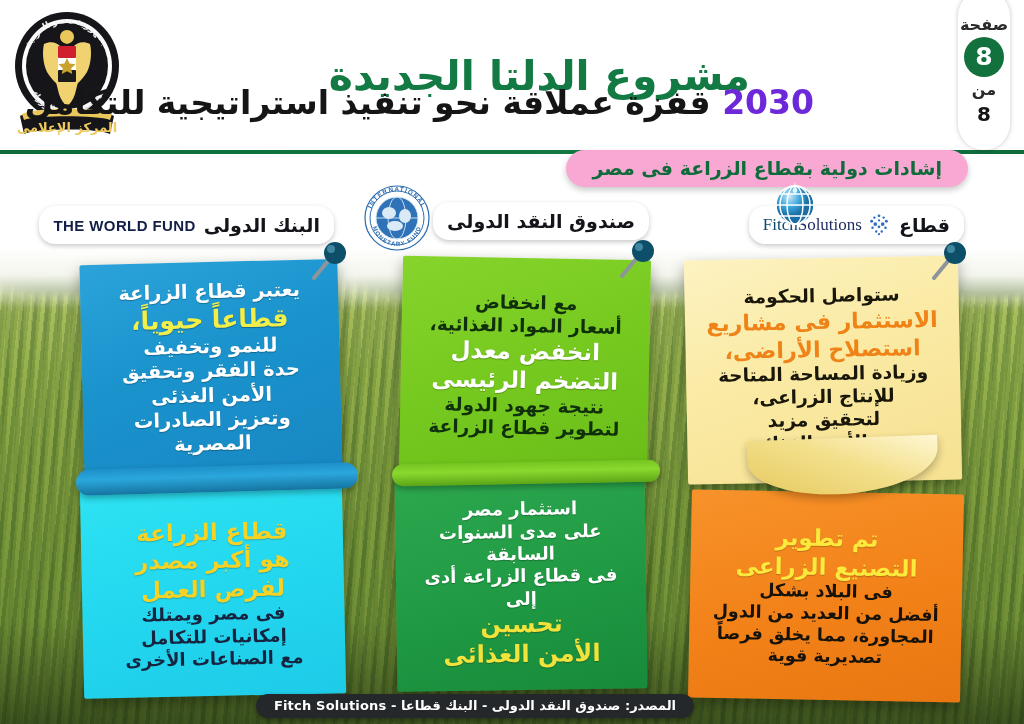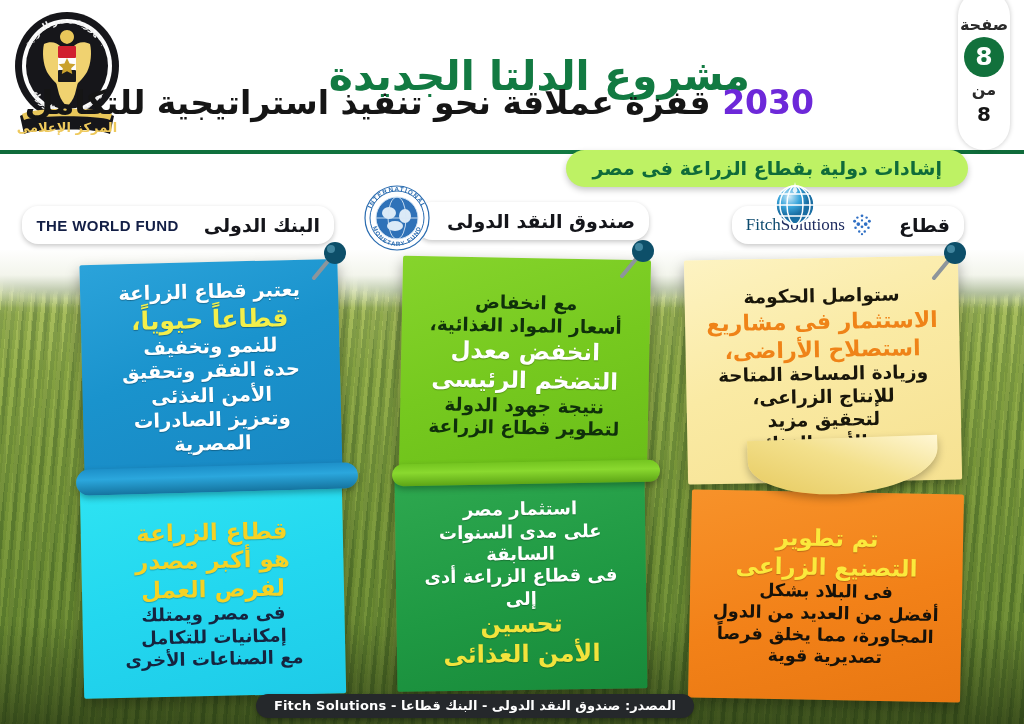--- a/index.html
+++ b/index.html
@@ -82,33 +82,33 @@
   .page-ind .lbl{font-size:16px;font-weight:bold;color:#2a2a2a;}
   .page-ind .circle{
     width:40px;height:40px;border-radius:50%;background:#12713c;
     color:#fff;font-size:25px;font-weight:bold;display:flex;align-items:center;justify-content:center;
   }
   .page-ind .tot{font-size:20px;font-weight:bold;color:#151515;}
 
   
   .banner{
     position:absolute;right:56px;top:150px;z-index:9;
-    background:#bef264;border-radius:22px;
+    background:#f9a8d4;border-radius:22px;
     padding:7px 26px 8px 26px;
     box-shadow:0 3px 6px rgba(0,0,0,.22);
     font-size:19px;font-weight:bold;color:#0f6b3a;white-space:nowrap;
   }
 
   
   .org-chip{
     position:absolute;z-index:12;background:#ffffff;border-radius:16px;
     box-shadow:0 2px 5px rgba(0,0,0,.22);
     height:38px;display:flex;align-items:center;gap:8px;padding:0 14px;
   }
-  .org-chip .org-name{font-size:19px;font-weight:bold;color:#14151a;white-space:nowrap;margin-left:17px;}
+  .org-chip .org-name{font-size:19px;font-weight:bold;color:#14151a;white-space:nowrap;}
   .chip-wb{right:690px;top:206px;}
   .chip-imf{right:375px;top:202px;}
   .chip-fitch{right:60px;top:206px;}
 
   .wb-logo{position:absolute;right:204px;top:180px;width:50px;height:50px;z-index:13;}
   .wb-word{font-size:15px;font-weight:bold;color:#131f46;letter-spacing:.4px;white-space:nowrap;font-family:"Liberation Sans",sans-serif;}
   .imf-logo{position:absolute;right:592px;top:183px;width:70px;height:70px;z-index:13;}
   .fitch-mark{display:flex;align-items:center;gap:5px;}
   .fitch-word{font-size:17px;white-space:nowrap;font-family:"Liberation Serif",serif;}
   .fitch-word .f1{color:#0c4a6e;}

